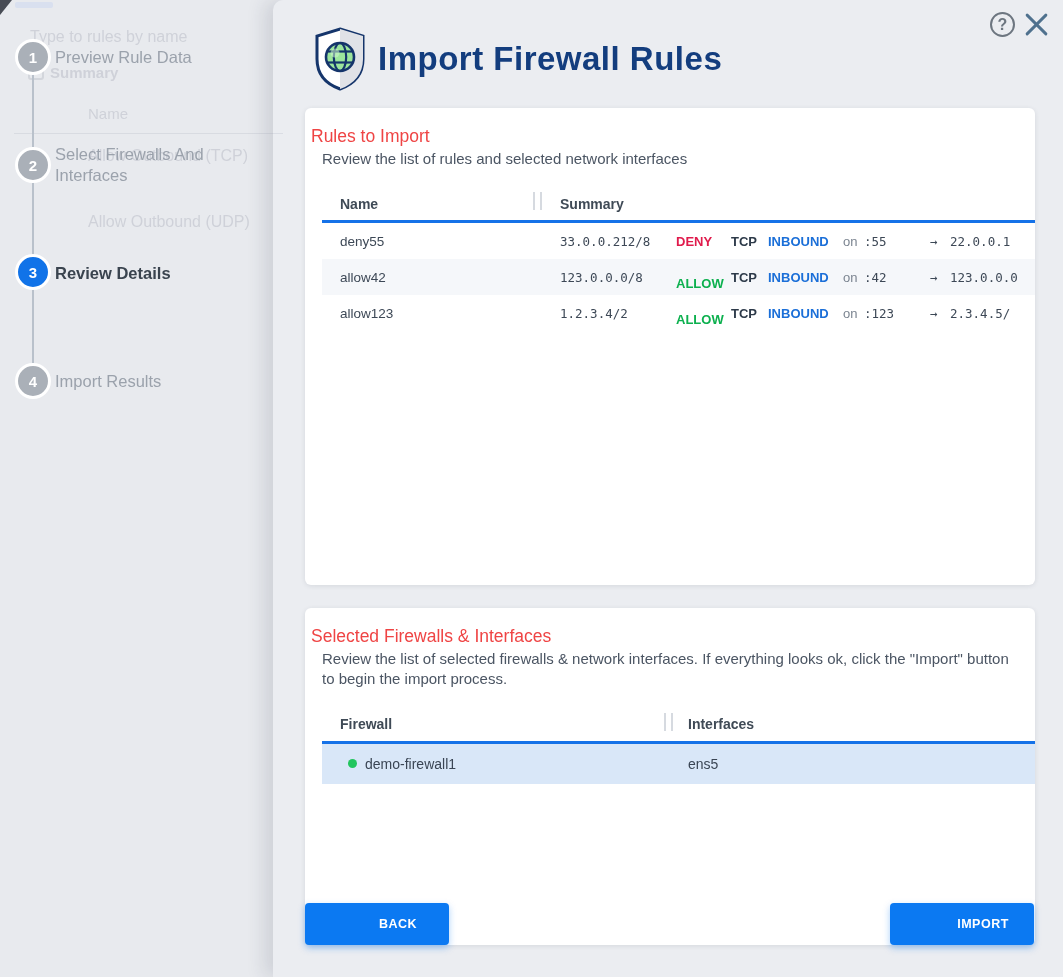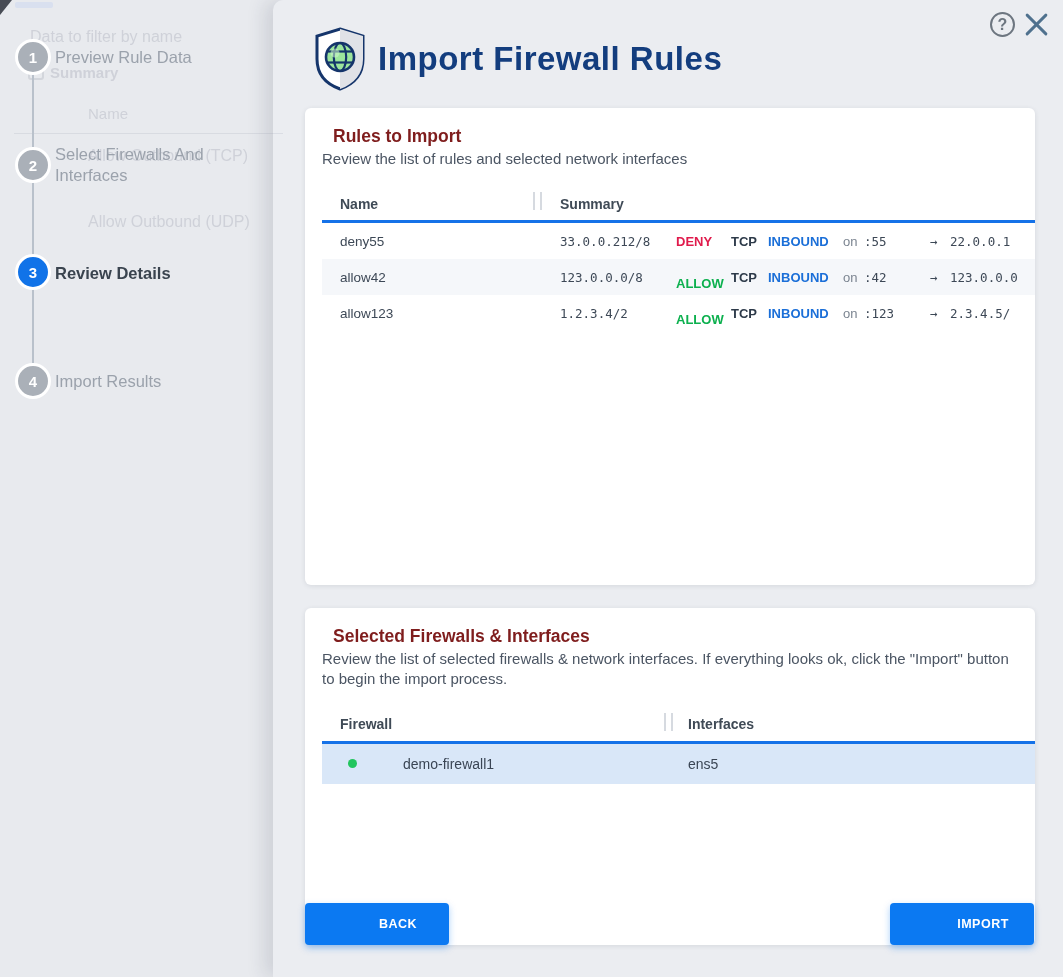--- a/index.html
+++ b/index.html
@@ -32,21 +32,21 @@
   .dlg-title{font-size:33px;font-weight:bold;color:#133d7e;letter-spacing:0.5px;}
 
   .help-btn{position:absolute;left:717px;top:12px;width:25px;height:25px;border:2px solid #6d7680;border-radius:50%;
     color:#6d7680;font-size:16px;font-weight:bold;display:flex;align-items:center;justify-content:center;cursor:pointer;box-sizing:border-box;}
   .close-btn{position:absolute;left:751px;top:12px;width:25px;height:25px;cursor:pointer;}
 
   .card{position:absolute;left:32px;width:730px;background:#ffffff;border-radius:6px;
     box-shadow:0 1px 5px rgba(30,40,60,0.10);overflow:hidden;}
   .card1{top:108px;height:477px;}
   .card2{top:608px;height:337px;}
-  .card-title{margin:18px 0 2px 28px;font-size:17.5px;font-weight:bold;color:#7f1d1d;}
+  .card-title{margin:18px 0 2px 6px;font-size:17.5px;font-weight:normal;color:#ef4444;}
   .card-sub{margin:2px 20px 0 17px;font-size:15px;color:#4b5563;line-height:1.35;}
 
   .tbl{margin:18px 0 0 17px;width:713px;overflow:hidden;}
   .thead{display:flex;align-items:center;height:33px;border-bottom:3px solid #1572e8;position:relative;
     font-size:14px;font-weight:bold;color:#3f4a56;}
   .th-name{padding-left:18px;width:197px;}
   .th-sum{padding-left:23px;}
   .resize-handle{position:absolute;top:5px;width:5px;height:18px;cursor:col-resize;
     border-left:2px solid #d6dae0;border-right:2px solid #d6dae0;}
   .rh1{left:211px;} .rh2{left:342px;}
@@ -60,40 +60,40 @@
     align-items:center;padding-left:23px;width:475px;white-space:nowrap;overflow:hidden;}
   .mono{font-family:"DejaVu Sans Mono",monospace;font-size:12.5px;color:#3d4856;}
   .action{font-weight:bold;font-size:13px;}
   .action.deny{color:#e01b4c;}
   .action.allow{color:#0cb04e;margin-top:12px;}
   .proto{font-weight:bold;color:#2d3a49;font-size:13px;}
   .dir{font-weight:bold;color:#1b6fd8;font-size:13px;}
   .onlbl{color:#7b8490;font-size:13px;}
 
   .fw-row{display:flex;align-items:center;height:40px;background:#d9e7f8;font-size:14px;color:#3a4554;}
-  .fw-name-cell{padding-left:26px;width:320px;flex:none;display:flex;align-items:center;gap:38px;}
+  .fw-name-cell{padding-left:26px;width:320px;flex:none;display:flex;align-items:center;}
   .status-dot{width:9px;height:9px;border-radius:50%;background:#22c55e;margin-right:8px;flex:none;}
   .fw-if-cell{padding-left:20px;}
 
   .btn{position:absolute;top:903px;width:144px;height:42px;background:#0b79f2;border:none;border-radius:4px;
     color:#ffffff;font-family:"Liberation Sans",sans-serif;font-size:12.5px;font-weight:bold;letter-spacing:0.5px;
     box-shadow:0 3px 7px rgba(11,121,242,0.35);cursor:pointer;padding-left:48px;}
   .btn-back{left:32px;}
   .btn-import{left:617px;}
 </style>
 </head>
 <body>
 
 <div class="screen">
 
   <div class="sidebar">
     <div class="corner-dark"></div>
     <div class="corner-bar"></div>
 
-    <div class="ghost" style="left:30px;top:28px;font-size:16px;">Data to filter by name</div>
+    <div class="ghost" style="left:30px;top:28px;font-size:16px;">Type to rules by name</div>
     <div class="ghost" style="left:28px;top:64px;font-size:15px;font-weight:bold;"><span class="ghost-chip"></span><span>Summary</span></div>
     <div class="ghost" style="left:88px;top:105px;font-size:15px;">Name</div>
     <div class="ghost-line"></div>
     <div class="ghost" style="left:88px;top:147px;font-size:16px;">Allow Outbound (TCP)</div>
     <div class="ghost" style="left:88px;top:213px;font-size:16px;">Allow Outbound (UDP)</div>
 
     <div class="stepper">
       <div class="step-line"></div>
 
       <div class="step-circle inactive" style="top:39px;">

